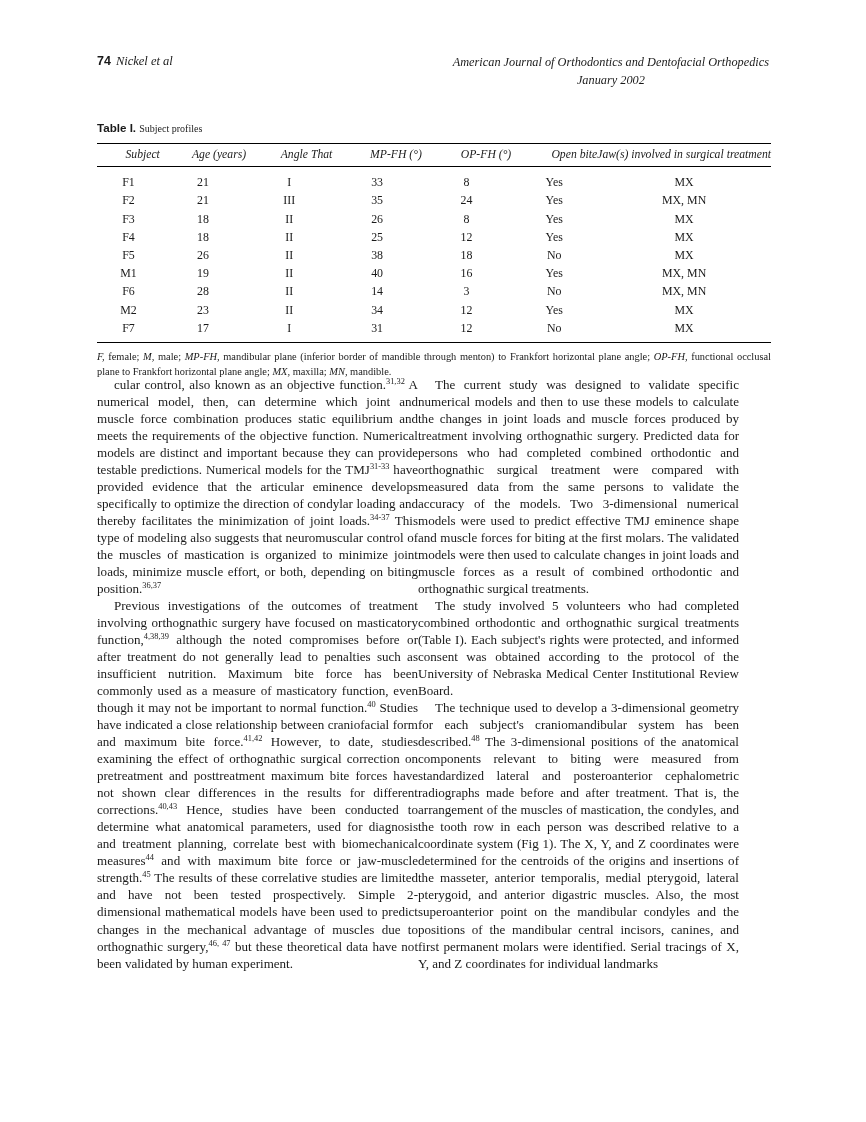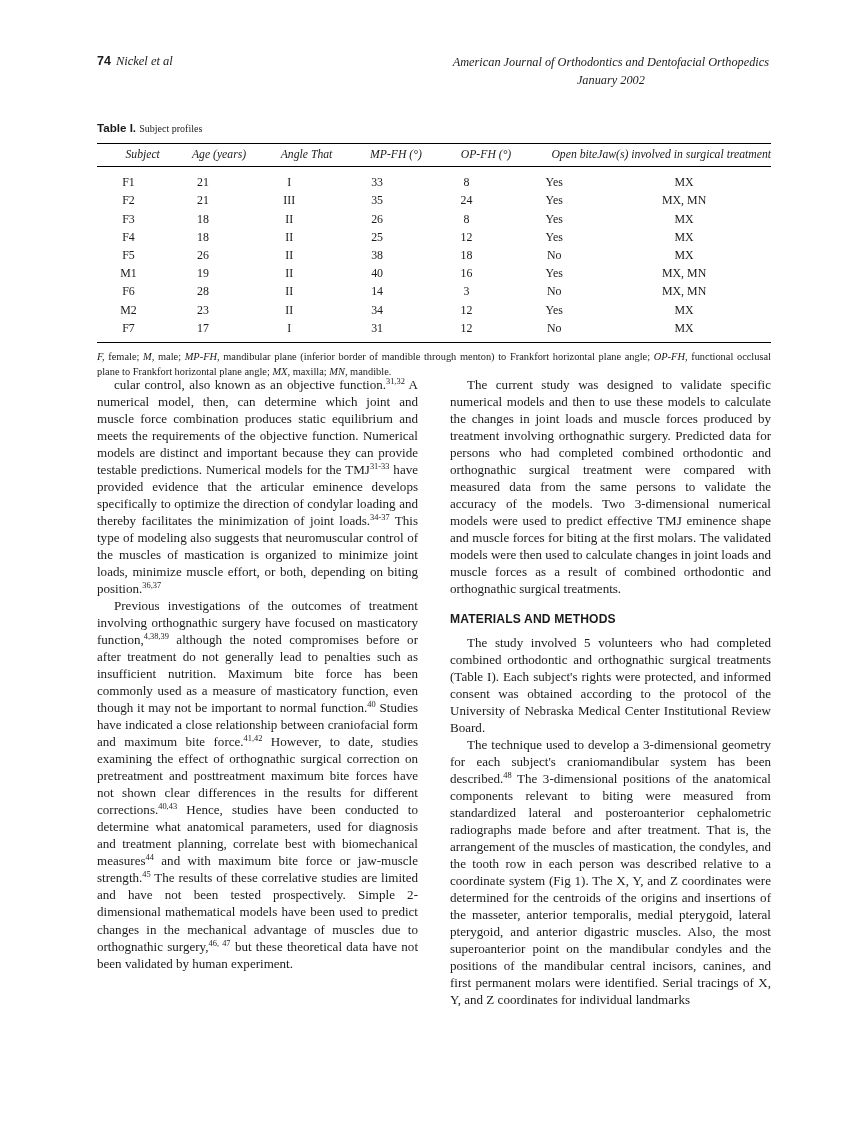--- a/index.html
+++ b/index.html
@@ -119,21 +119,20 @@
   }
   .table-note i { font-style: italic; }
 
   
   .columns {
     position: absolute;
     left: 97px;
     top: 376px;
     width: 674px;
     display: flex;
-    gap: 32px;
   }
   .col {
     width: 321px;
     font-size: 13.05px;
     line-height: 1.305;
     text-align: justify;
     text-justify: inter-word;
   }
   .col p {
     margin: 0;
@@ -277,20 +276,19 @@
 
   <div class="columns">
 
     <div class="col">
       <p>cular control, also known as an objective function.<sup>31,32</sup> A numerical model, then, can determine which joint and muscle force combination produces static equilibrium and meets the requirements of the objective function. Numerical models are distinct and important because they can provide testable predictions. Numerical models for the TMJ<sup>31-33</sup> have provided evidence that the articular eminence develops specifically to optimize the direction of condylar loading and thereby facilitates the minimization of joint loads.<sup>34-37</sup> This type of modeling also suggests that neuromuscular control of the muscles of mastication is organized to minimize joint loads, minimize muscle effort, or both, depending on biting position.<sup>36,37</sup></p>
       <p>Previous investigations of the outcomes of treatment involving orthognathic surgery have focused on masticatory function,<sup>4,38,39</sup> although the noted compromises before or after treatment do not generally lead to penalties such as insufficient nutrition. Maximum bite force has been commonly used as a measure of masticatory function, even though it may not be important to normal function.<sup>40</sup> Studies have indicated a close relationship between craniofacial form and maximum bite force.<sup>41,42</sup> However, to date, studies examining the effect of orthognathic surgical correction on pretreatment and posttreatment maximum bite forces have not shown clear differences in the results for different corrections.<sup>40,43</sup> Hence, studies have been conducted to determine what anatomical parameters, used for diagnosis and treatment planning, correlate best with biomechanical measures<sup>44</sup> and with maximum bite force or jaw-muscle strength.<sup>45</sup> The results of these correlative studies are limited and have not been tested prospectively. Simple 2-dimensional mathematical models have been used to predict changes in the mechanical advantage of muscles due to orthognathic surgery,<sup>46, 47</sup> but these theoretical data have not been validated by human experiment.</p>
     </div>
 
     <div class="col">
       <p>The current study was designed to validate specific numerical models and then to use these models to calculate the changes in joint loads and muscle forces produced by treatment involving orthognathic surgery. Predicted data for persons who had completed combined orthodontic and orthognathic surgical treatment were compared with measured data from the same persons to validate the accuracy of the models. Two 3-dimensional numerical models were used to predict effective TMJ eminence shape and muscle forces for biting at the first molars. The validated models were then used to calculate changes in joint loads and muscle forces as a result of combined orthodontic and orthognathic surgical treatments.</p>
-      <h2 class="section">MATERIALS AND METHODS</h2>
       <p>The study involved 5 volunteers who had completed combined orthodontic and orthognathic surgical treatments (Table I). Each subject's rights were protected, and informed consent was obtained according to the protocol of the University of Nebraska Medical Center Institutional Review Board.</p>
       <p>The technique used to develop a 3-dimensional geometry for each subject's craniomandibular system has been described.<sup>48</sup> The 3-dimensional positions of the anatomical components relevant to biting were measured from standardized lateral and posteroanterior cephalometric radiographs made before and after treatment. That is, the arrangement of the muscles of mastication, the condyles, and the tooth row in each person was described relative to a coordinate system (Fig 1). The X, Y, and Z coordinates were determined for the centroids of the origins and insertions of the masseter, anterior temporalis, medial pterygoid, lateral pterygoid, and anterior digastric muscles. Also, the most superoanterior point on the mandibular condyles and the positions of the mandibular central incisors, canines, and first permanent molars were identified. Serial tracings of X, Y, and Z coordinates for individual landmarks</p>
     </div>
 
   </div>
 
 </div>
 
 </body></html>

